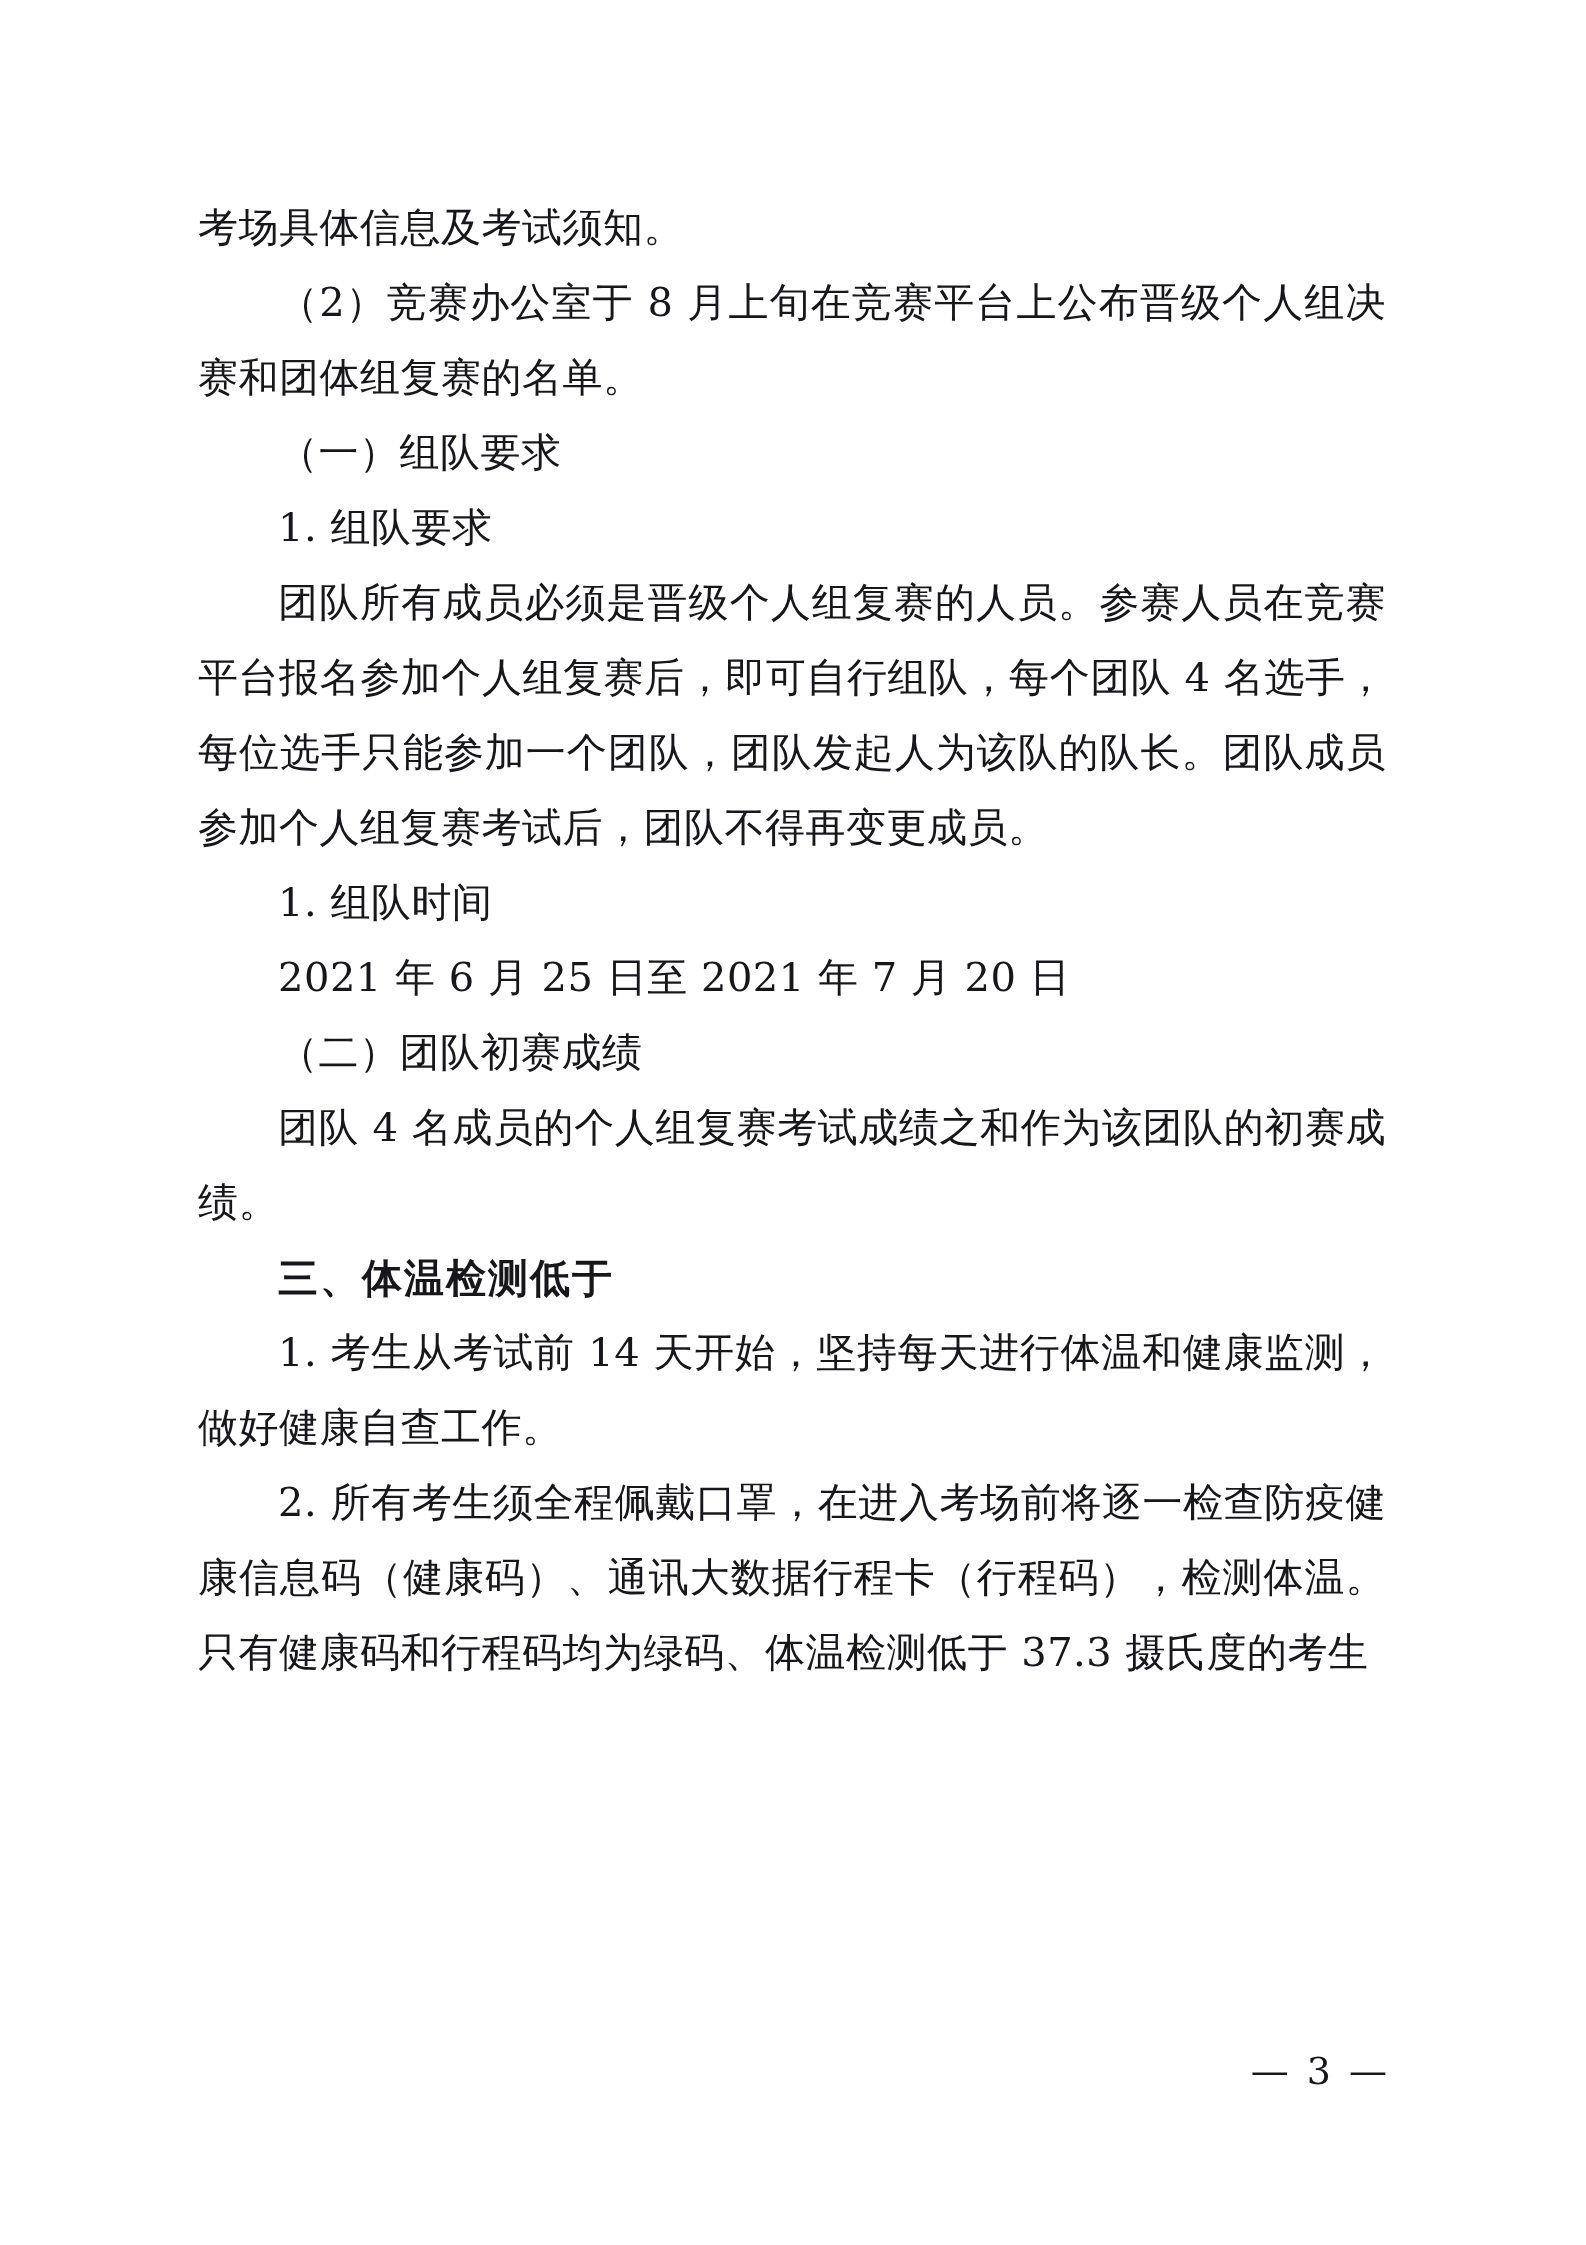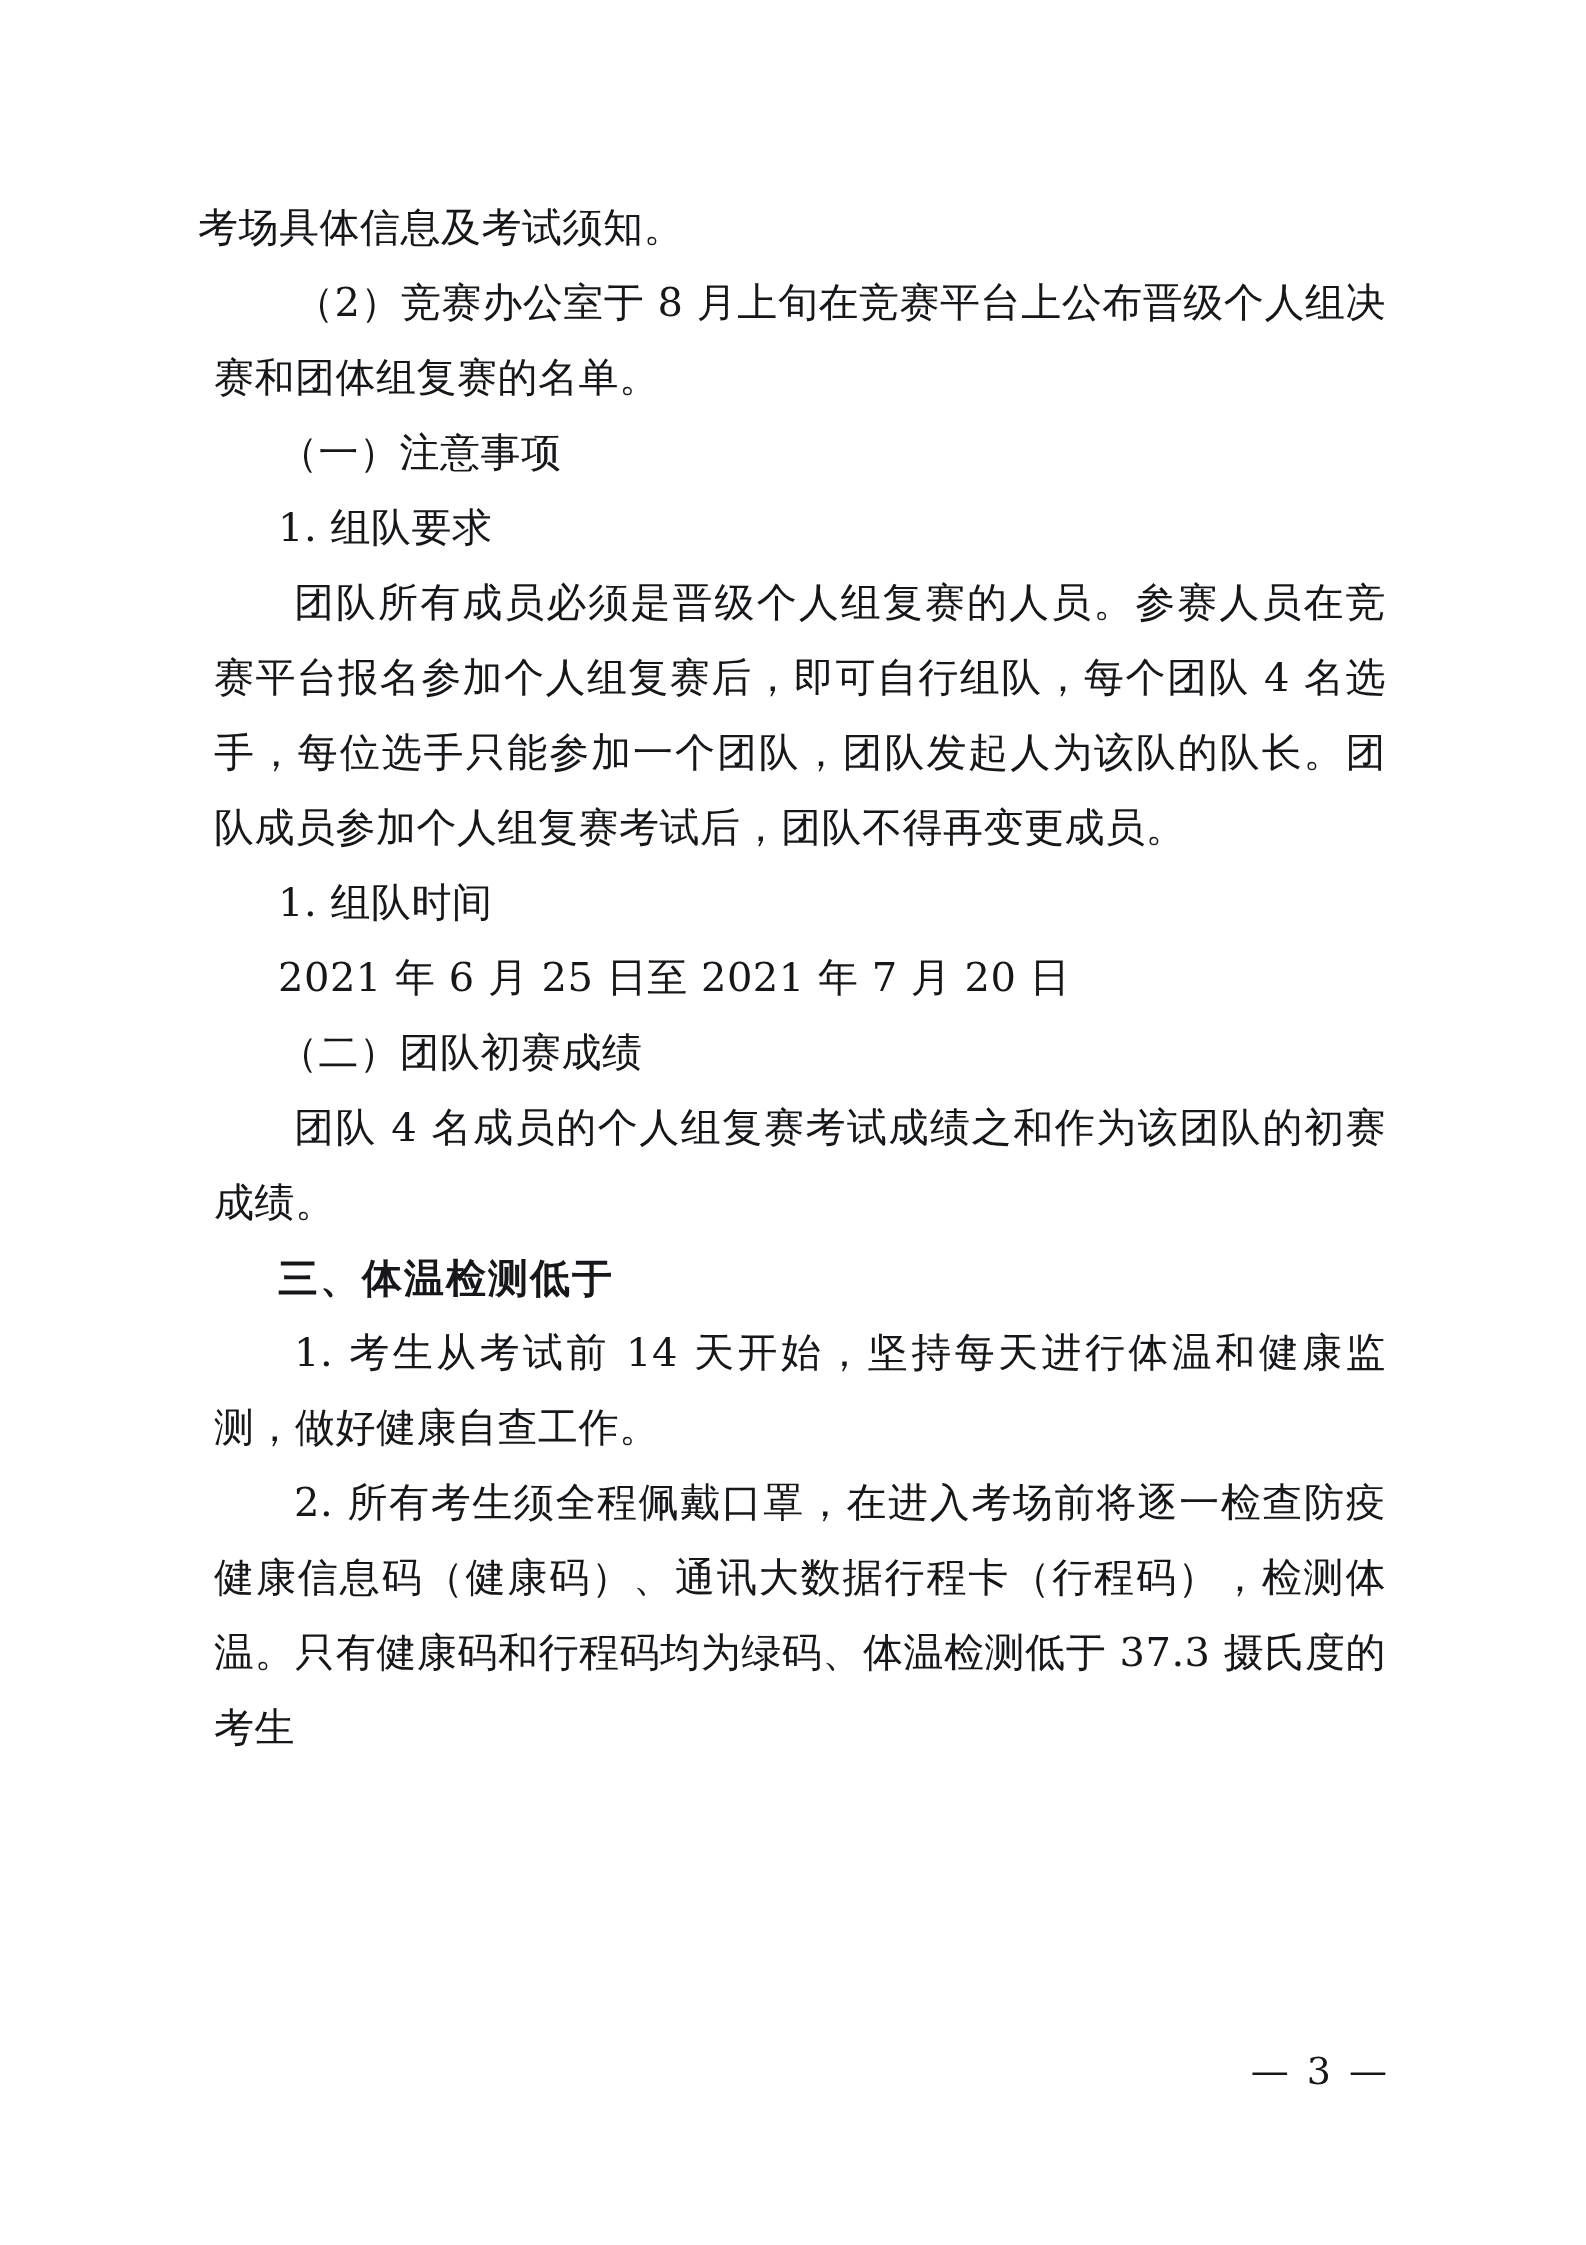--- a/index.html
+++ b/index.html
@@ -34,21 +34,20 @@
     color: #17171b;
   }
 
   p {
     margin: 0;
     padding: 0;
   }
 
   .para {
     text-indent: 80px;
-    margin-left: 16px;
   }
 
   .para-noindent {
     text-indent: 0;
   }
 
   .heading {
     text-indent: 80px;
     font-weight: bold;
     letter-spacing: 2px;
@@ -68,21 +67,21 @@
     font-family: "DejaVu Serif", "Liberation Serif", serif;
   }
 </style>
 </head>
 <body>
 
 <div class="page">
   <div class="doc-body">
     <p class="para-noindent">考场具体信息及考试须知。</p>
     <p class="para">（2）竞赛办公室于 8 月上旬在竞赛平台上公布晋级个人组决赛和团体组复赛的名单。</p>
-    <p class="subheading">（一）注意事项</p>
+    <p class="subheading">（一）组队要求</p>
     <p class="subheading">1. 组队要求</p>
     <p class="para">团队所有成员必须是晋级个人组复赛的人员。参赛人员在竞赛平台报名参加个人组复赛后，即可自行组队，每个团队 4 名选手，每位选手只能参加一个团队，团队发起人为该队的队长。团队成员参加个人组复赛考试后，团队不得再变更成员。</p>
     <p class="subheading">1. 组队时间</p>
     <p class="subheading">2021 年 6 月 25 日至 2021 年 7 月 20 日</p>
     <p class="subheading">（二）团队初赛成绩</p>
     <p class="para">团队 4 名成员的个人组复赛考试成绩之和作为该团队的初赛成绩。</p>
     <p class="heading">三、体温检测低于</p>
     <p class="para">1. 考生从考试前 14 天开始，坚持每天进行体温和健康监测，做好健康自查工作。</p>
     <p class="para">2. 所有考生须全程佩戴口罩，在进入考场前将逐一检查防疫健康信息码（健康码）、通讯大数据行程卡（行程码），检测体温。只有健康码和行程码均为绿码、体温检测低于 37.3 摄氏度的考生</p>
   </div>

